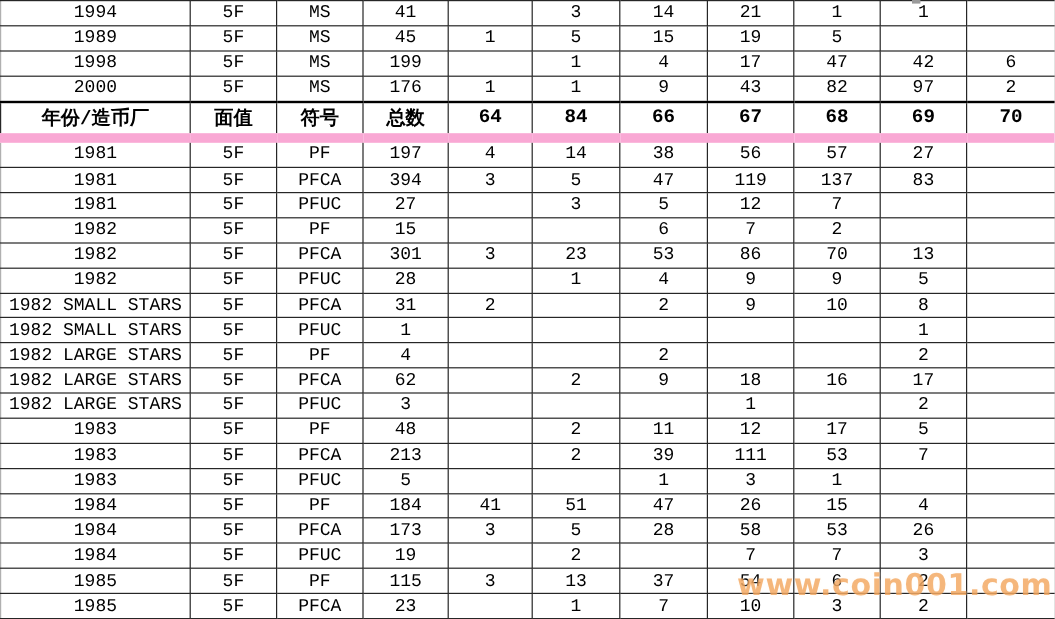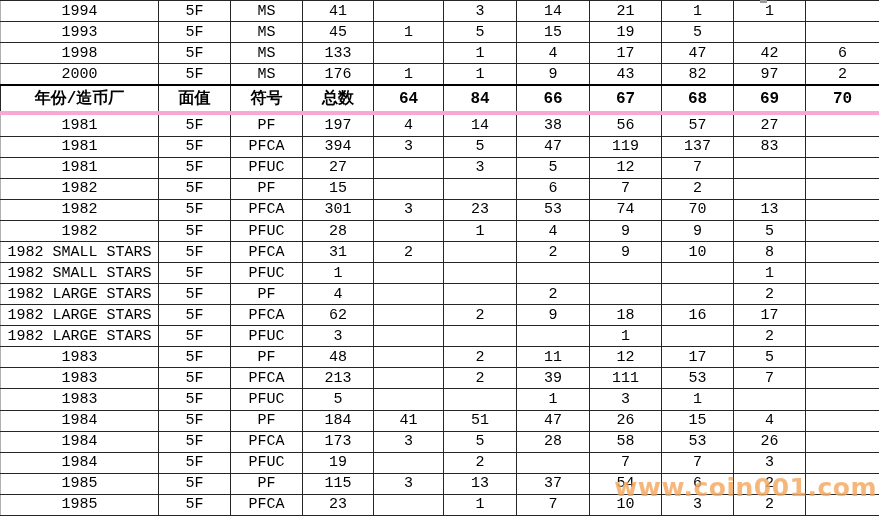--- a/index.html
+++ b/index.html
@@ -30,21 +30,21 @@
     white-space: nowrap;
     font-family: "Liberation Mono", "DejaVu Sans Mono", monospace, sans-serif;
   }
   table.pop-table td:first-child {
     border-left-color: #b0b0b0;
   }
   table.pop-table tr.header-row th {
     font-weight: bold;
     font-size: 16px;
     border-top: 2px solid #000000;
-    border-bottom: 4px solid #f9a8d4;
+    border-bottom: 8px solid #f9a8d4;
   }
   .watermark {
     position: absolute;
     top: 473px;
     right: 2px;
     font-family: "DejaVu Sans", "Liberation Sans", sans-serif;
     font-weight: bold;
     font-size: 25px;
     letter-spacing: 0.5px;
     color: rgba(241, 154, 73, 0.70);
@@ -88,37 +88,37 @@
           <td>41</td>
           <td></td>
           <td>3</td>
           <td>14</td>
           <td>21</td>
           <td>1</td>
           <td>1</td>
           <td></td>
         </tr>
         <tr>
-          <td>1993</td>
+          <td>1989</td>
           <td>5F</td>
           <td>MS</td>
           <td>45</td>
           <td>1</td>
           <td>5</td>
           <td>15</td>
           <td>19</td>
           <td>5</td>
           <td></td>
           <td></td>
         </tr>
         <tr>
           <td>1998</td>
           <td>5F</td>
           <td>MS</td>
-          <td>133</td>
+          <td>199</td>
           <td></td>
           <td>1</td>
           <td>4</td>
           <td>17</td>
           <td>47</td>
           <td>42</td>
           <td>6</td>
         </tr>
         <tr>
           <td>2000</td>
@@ -199,21 +199,21 @@
           <td></td>
         </tr>
         <tr>
           <td>1982</td>
           <td>5F</td>
           <td>PFCA</td>
           <td>301</td>
           <td>3</td>
           <td>23</td>
           <td>53</td>
-          <td>74</td>
+          <td>86</td>
           <td>70</td>
           <td>13</td>
           <td></td>
         </tr>
         <tr>
           <td>1982</td>
           <td>5F</td>
           <td>PFUC</td>
           <td>28</td>
           <td></td>

